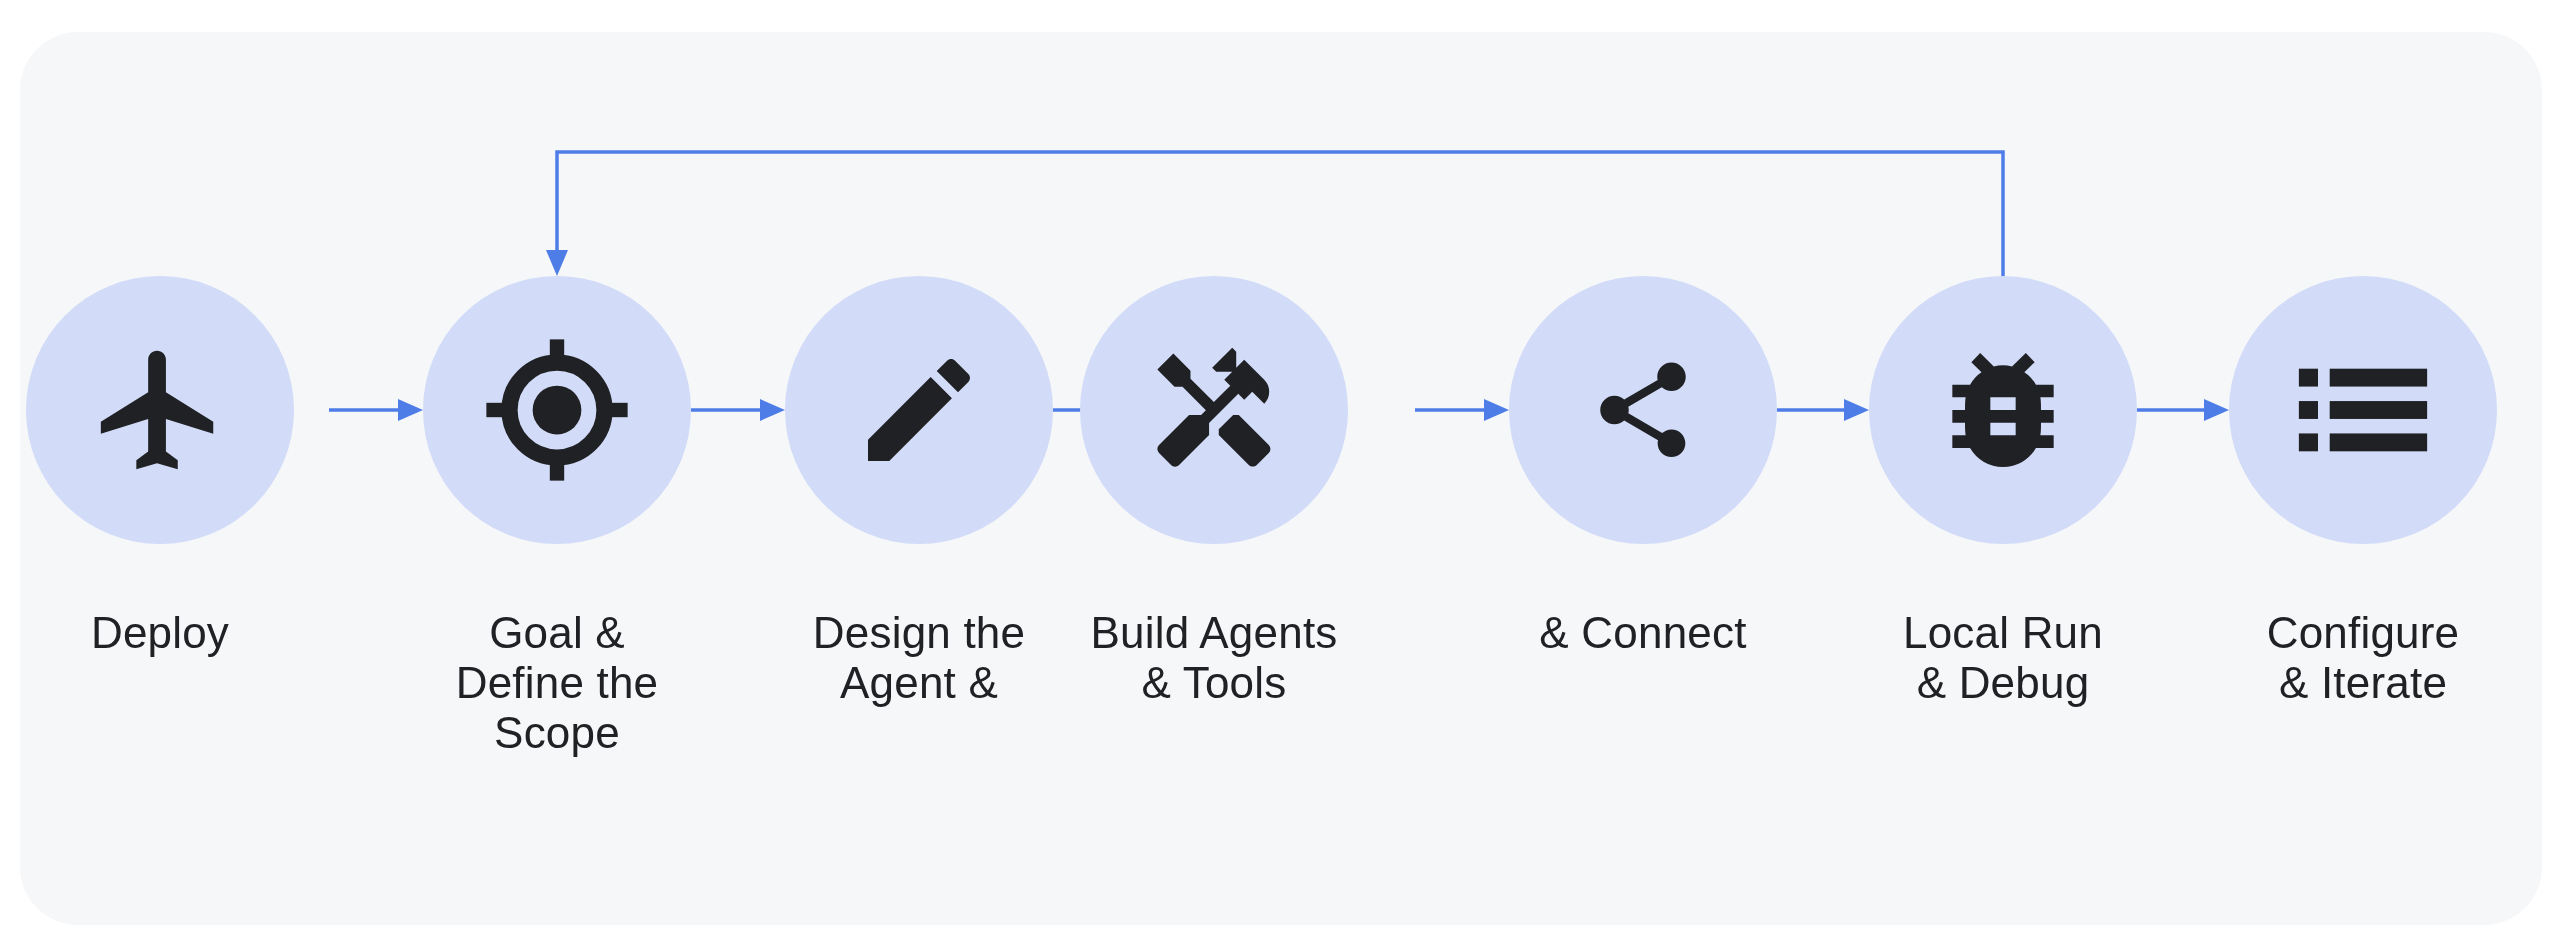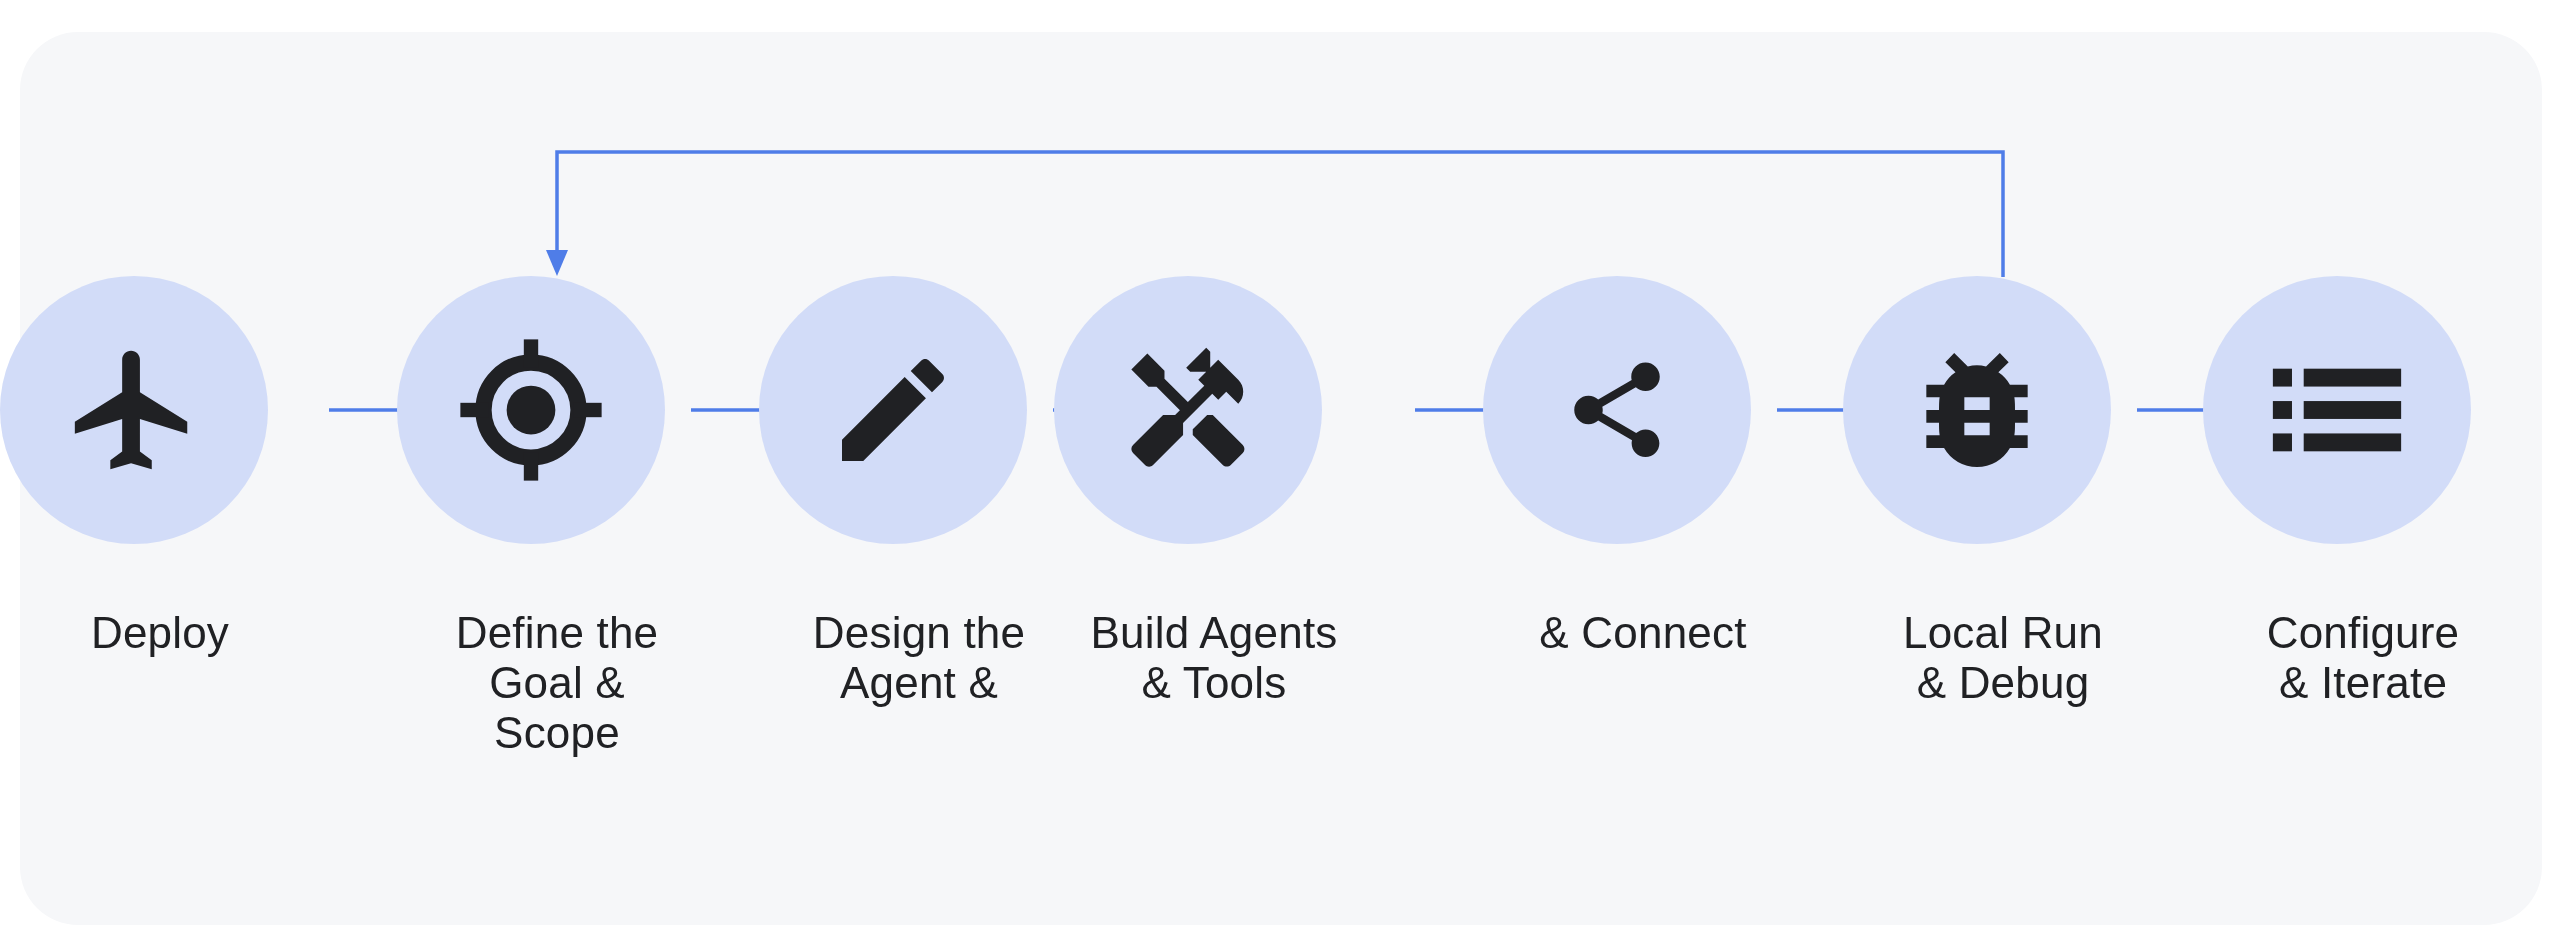--- a/index.html
+++ b/index.html
@@ -7,21 +7,21 @@
   }
   *{margin:0;padding:0;box-sizing:border-box;}
   html,body{width:2566px;height:952px;background:#ffffff;overflow:hidden;
     font-family:"Liberation Sans","DejaVu Sans",sans-serif;}
   .stage{position:relative;width:2566px;height:952px;background:#ffffff;}
   .card{position:absolute;left:20px;top:32px;width:2522px;height:893px;
     background:var(--card);border-radius:58px;}
   .overlay{position:absolute;left:0;top:0;width:2566px;height:952px;pointer-events:none;}
   .arrow-line{stroke:var(--arrow);stroke-width:3.5;fill:none;}
   .arrow-head{fill:var(--arrow);}
-  .node{position:absolute;top:276px;width:320px;display:flex;flex-direction:column;}
+  .node{position:absolute;top:276px;width:320px;display:flex;flex-direction:column;align-items:center;}
   .node:nth-of-type(1){left:35px;}
   .node:nth-of-type(2){left:397px;}
   .node:nth-of-type(3){left:759px;}
   .node:nth-of-type(4){left:1054px;}
   .node:nth-of-type(5){left:1483px;}
   .node:nth-of-type(6){left:1843px;}
   .node:nth-of-type(7){left:2203px;}
   .circle{width:268px;height:268px;border-radius:50%;background:var(--circle);
     display:flex;align-items:center;justify-content:center;flex:0 0 auto;}
   .icon{color:var(--icon);width:136px;height:136px;display:block;}
@@ -75,22 +75,22 @@
       <svg class="icon icon--target" viewBox="0 0 24 24" xmlns="http://www.w3.org/2000/svg">
         <circle cx="12" cy="12" r="7.6" fill="none" stroke="currentColor" stroke-width="2.6"></circle>
         <circle cx="12" cy="12" r="3.9" fill="currentColor"></circle>
         <rect x="10.85" y="0.7" width="2.3" height="4.5" fill="currentColor"></rect>
         <rect x="10.85" y="18.8" width="2.3" height="4.5" fill="currentColor"></rect>
         <rect x="0.7" y="10.85" width="4.5" height="2.3" fill="currentColor"></rect>
         <rect x="18.8" y="10.85" width="4.5" height="2.3" fill="currentColor"></rect>
       </svg>
     </div>
     <div class="label">
+      <div>Goal &amp;</div>
       <div>Define the</div>
-      <div>Goal &amp;</div>
       <div>Scope</div>
     </div>
   </div>
 
   <div class="node">
     <div class="circle">
       <svg class="icon" viewBox="0 0 24 24" xmlns="http://www.w3.org/2000/svg">
         <path fill="currentColor" d="M3 17.25V21h3.75L17.81 9.94l-3.75-3.75L3 17.25zM20.71 7.04c.39-.39.39-1.02 0-1.41l-2.34-2.34c-.39-.39-1.02-.39-1.41 0l-1.83 1.83 3.75 3.75 1.83-1.83z"></path>
       </svg>
     </div>

